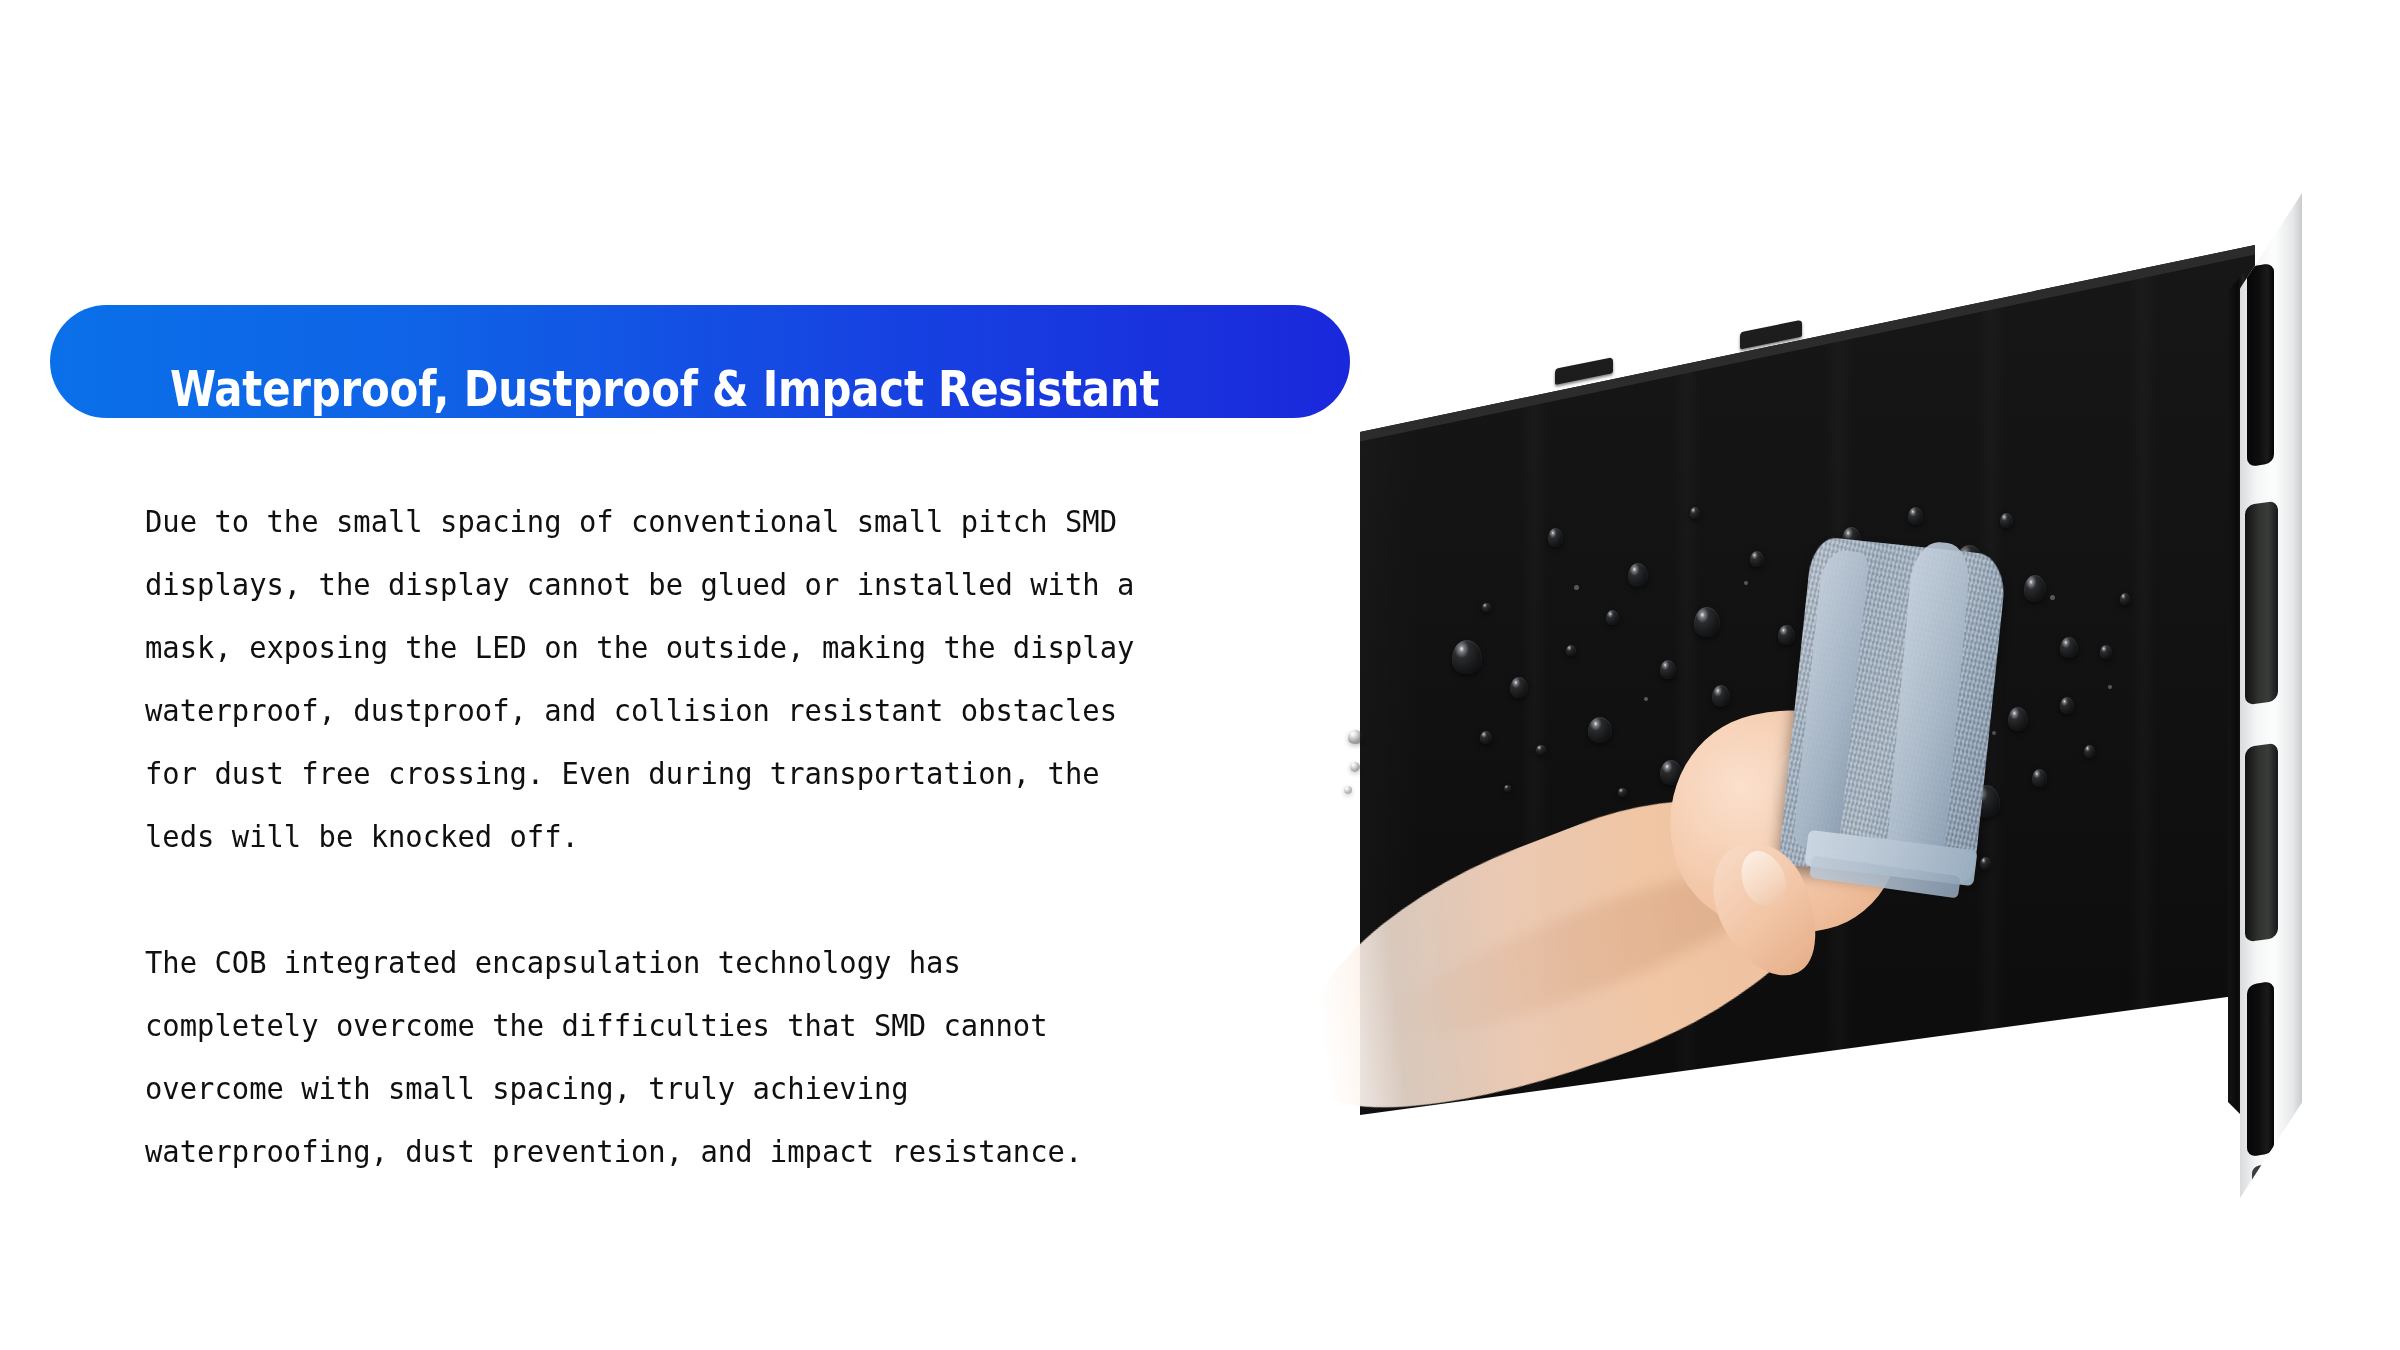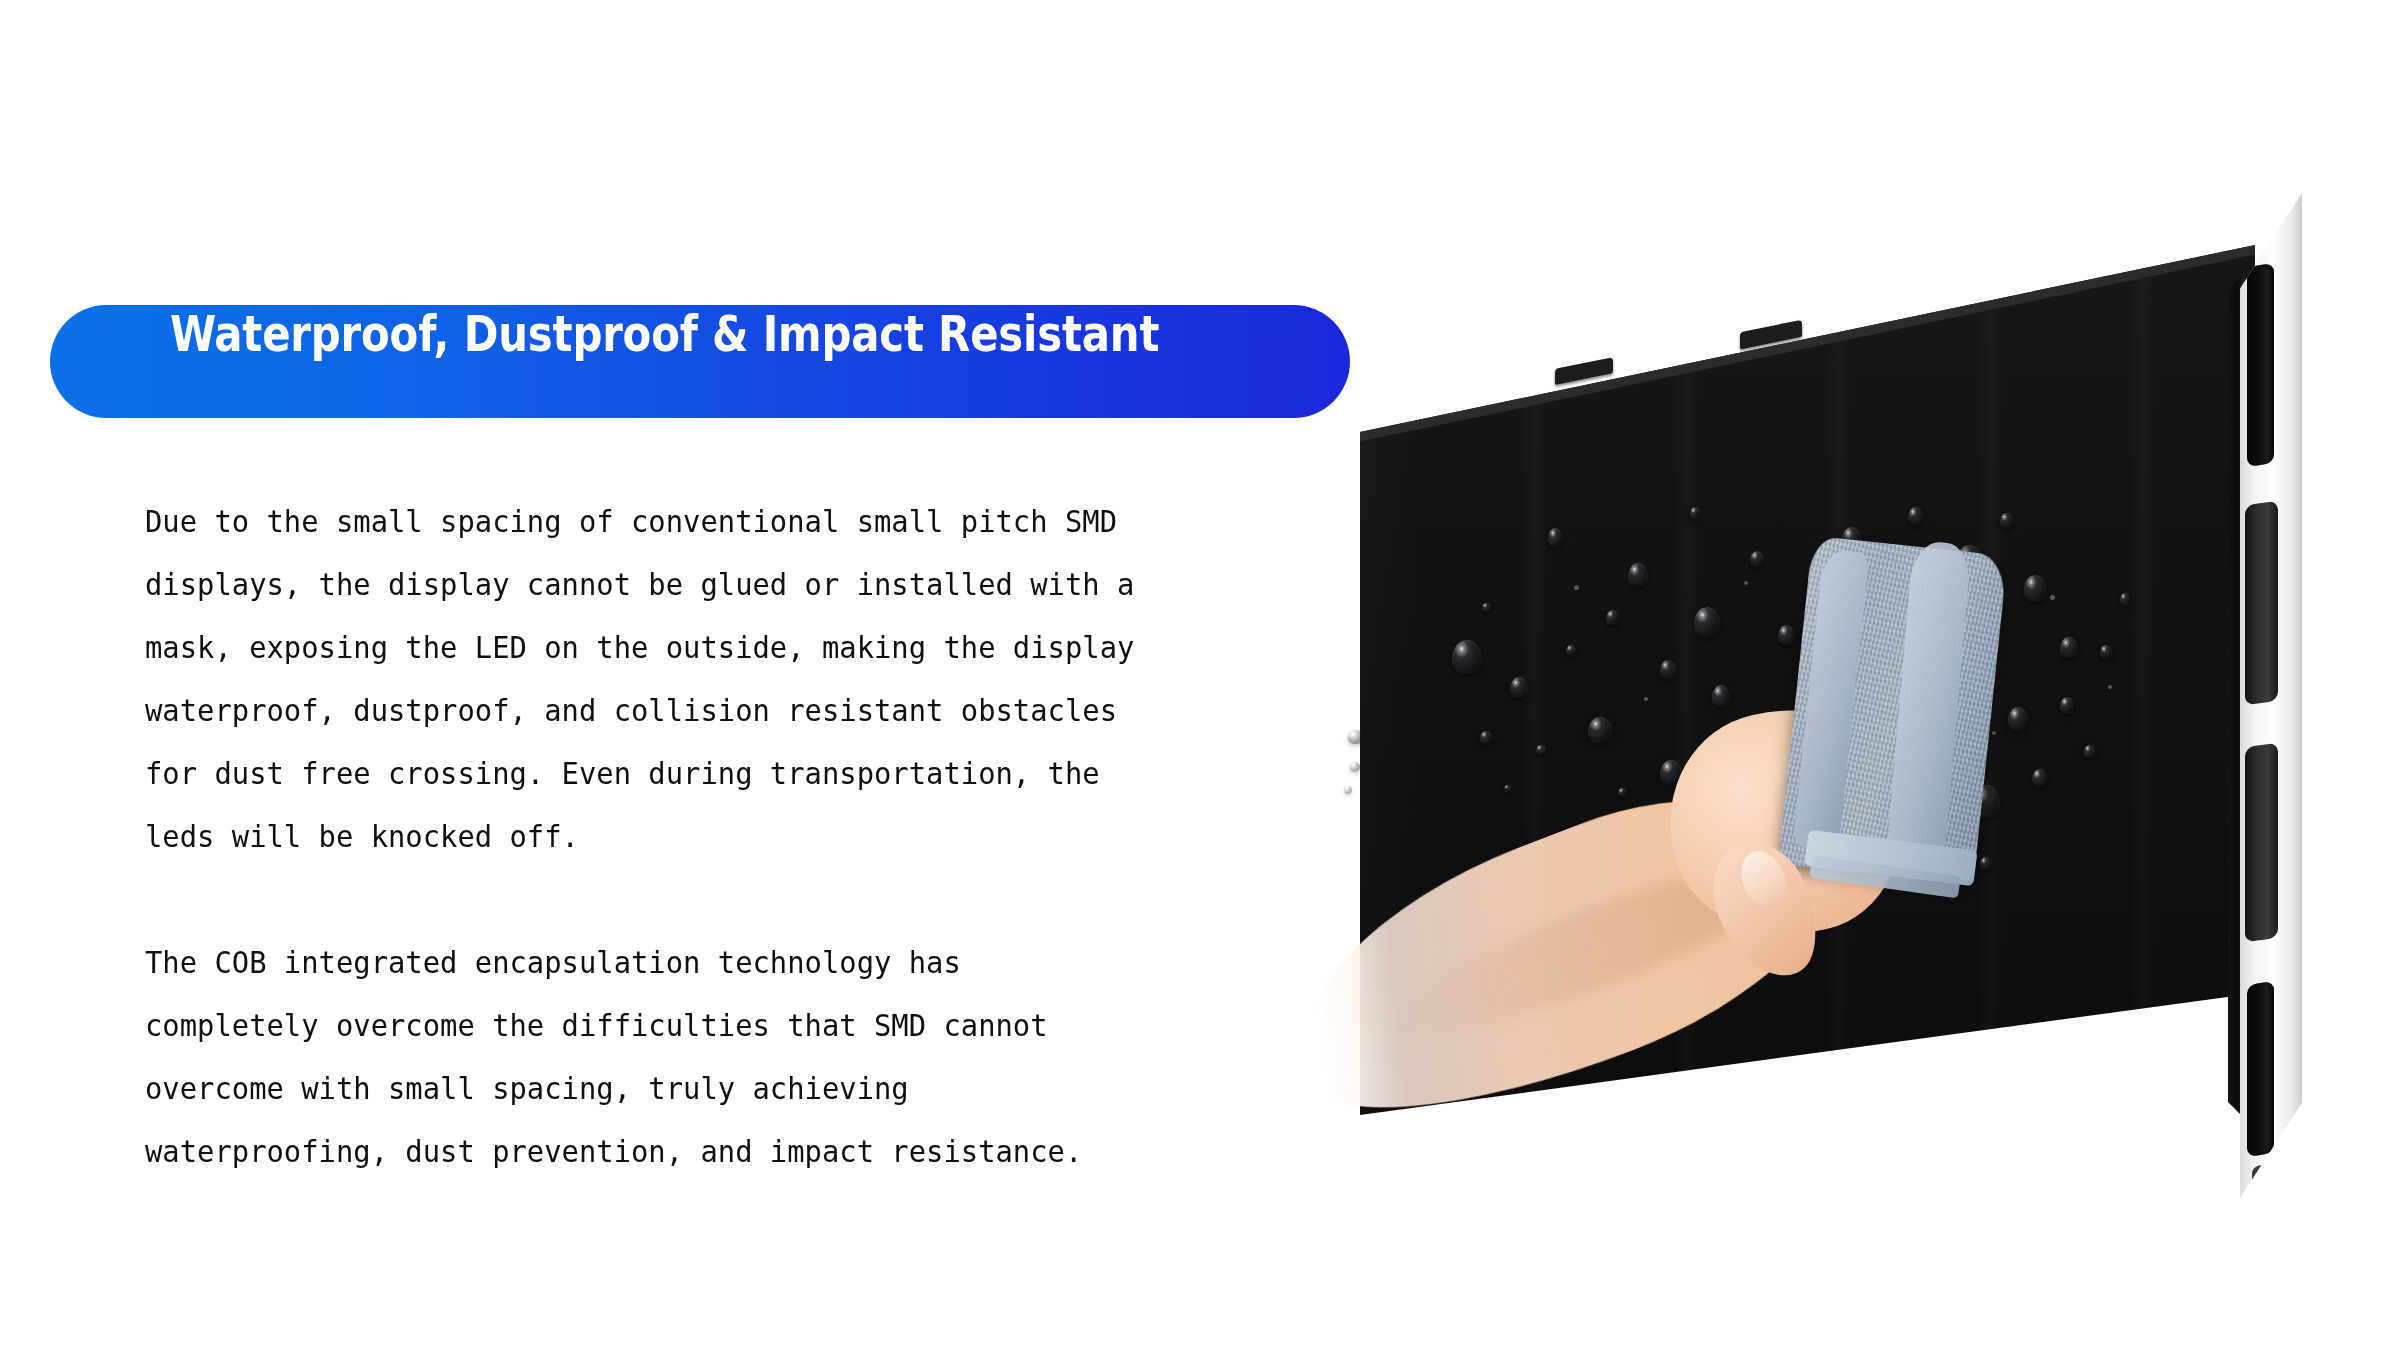--- a/index.html
+++ b/index.html
@@ -12,21 +12,21 @@
   .stage{position:absolute;inset:0;}
 
   
   .left-col{position:absolute;left:0;top:0;width:1400px;height:1350px;}
 
   .title-banner{
     position:absolute;left:50px;top:305px;
     width:1300px;height:113px;
     border-radius:60px;
     background:linear-gradient(90deg,#0a70e9 0%,#0f63e6 28%,#1644e2 62%,#1a28db 100%);
-    display:flex;align-items:flex-start;
+    display:flex;align-items:flex-end;
   }
   .title-text{
     color:#ffffff;
     font-family:"Liberation Sans Narrow","DejaVu Sans Condensed","Liberation Sans",sans-serif;
     font-weight:bold;
     font-size:50px;
     letter-spacing:-0.2px;
     margin-left:120px;
     white-space:nowrap;
     transform:scaleX(0.93);

